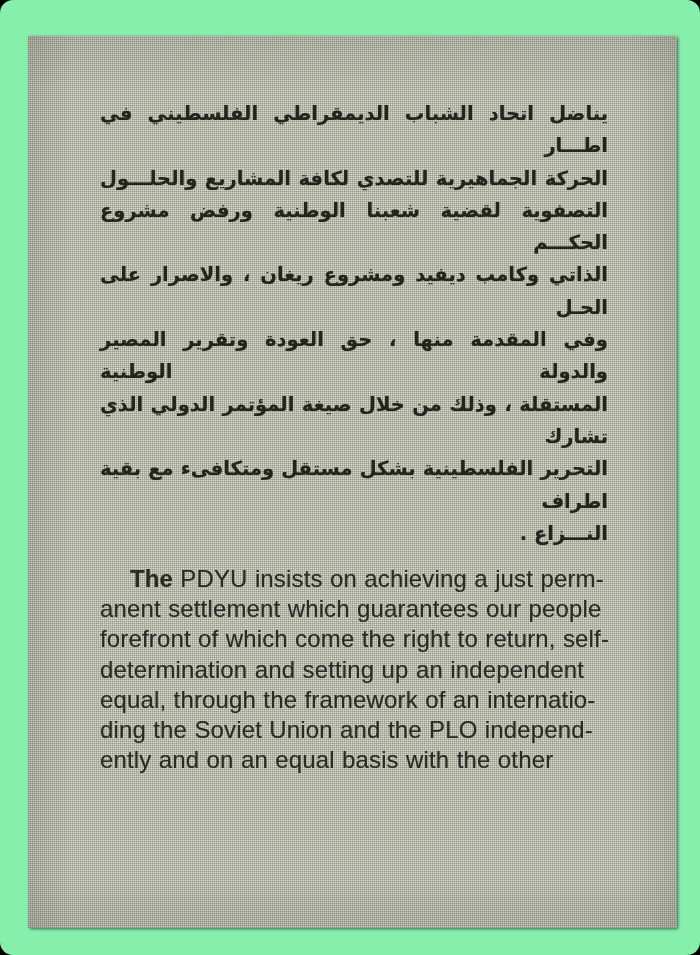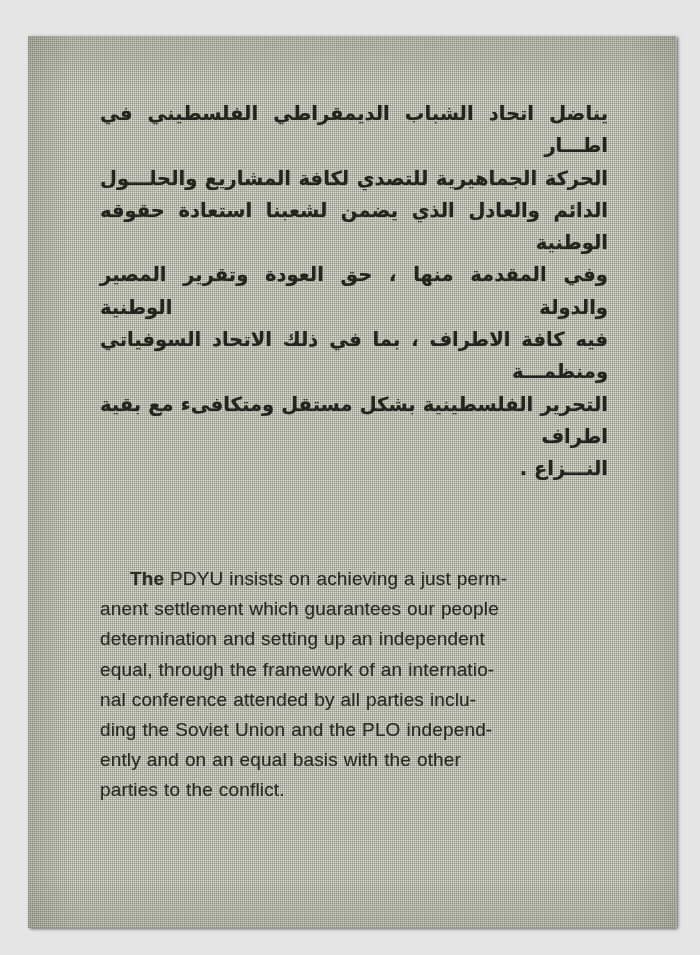--- a/index.html
+++ b/index.html
@@ -14,21 +14,22 @@
     height: 955px;
     overflow: hidden;
     font-family: "Liberation Sans", sans-serif;
   }
 
   
   #scan-frame {
     position: relative;
     width: 700px;
     height: 955px;
-    background: #e5e5e5;
+    background: #86efac;
+    border-radius: 13px;
   }
 
   
   #scan-frame::before {
     content: "";
     position: absolute;
     inset: 0;
     background-image:
       radial-gradient(circle at 18% 12%, rgba(120,120,110,.16) 0 1px, transparent 1.4px),
       radial-gradient(circle at 63% 6%, rgba(120,120,110,.12) 0 1px, transparent 1.4px),
@@ -115,21 +116,21 @@
   }
 
   
   #english-block {
     position: absolute;
     left: 72px;
     top: 528px;
     width: 510px;
     color: #2b2b26;
     font-family: "Liberation Sans", sans-serif;
-    font-size: 19px;
+    font-size: 24px;
     line-height: 30.2px;
     letter-spacing: .15px;
     word-spacing: .5px;
     text-shadow: 0 0 .7px rgba(43,43,38,.40);
   }
 
   .en-line {
     display: block;
     white-space: pre;
   }
@@ -149,32 +150,32 @@
 <div id="scan-frame">
 
   <div id="paper">
 
     <div id="paper-texture"></div>
     <div id="paper-vignette"></div>
 
     <div id="arabic-block" lang="ar" dir="rtl">
       <span class="arabic-line justify">يناضل اتحاد الشباب الديمقراطي الفلسطيني في اطـــار</span>
       <span class="arabic-line justify">الحركة الجماهيرية للتصدي لكافة المشاريع والحلـــول</span>
-      <span class="arabic-line justify">الدائم والعادل الذي يضمن لشعبنا استعادة حقوقه الوطنية</span>
+      <span class="arabic-line justify">التصفوية لقضية شعبنا الوطنية ورفض مشروع الحكـــم</span>
+      <span class="arabic-line justify">الذاتي وكامب ديفيد ومشروع ريغان ، والاصرار على الحـل</span>
       <span class="arabic-line justify">وفي المقدمة منها ، حق العودة وتقرير المصير والدولة الوطنية</span>
-      <span class="arabic-line justify">فيه كافة الاطراف ، بما في ذلك الاتحاد السوفياتي ومنظمـــة</span>
+      <span class="arabic-line justify">المستقلة ، وذلك من خلال صيغة المؤتمر الدولي الذي تشارك</span>
       <span class="arabic-line justify">التحرير الفلسطينية بشكل مستقل ومتكافىء مع بقية اطراف</span>
       <span class="arabic-line last">النـــزاع .</span>
     </div>
 
     <div id="english-block" lang="en" dir="ltr">
       <span class="en-line first"><span class="en-lead">The</span><span> PDYU insists on achieving a just perm-</span></span>
       <span class="en-line">anent settlement which guarantees our people</span>
+      <span class="en-line">forefront of which come the right to return, self-</span>
       <span class="en-line">determination and setting up an independent</span>
       <span class="en-line">equal, through the framework of an internatio-</span>
-      <span class="en-line">nal conference attended by all parties inclu-</span>
       <span class="en-line">ding the Soviet Union and the PLO independ-</span>
       <span class="en-line">ently and on an equal basis with the other</span>
-      <span class="en-line">parties to the conflict.</span>
     </div>
 
   </div>
 </div>
 
 </body></html>

